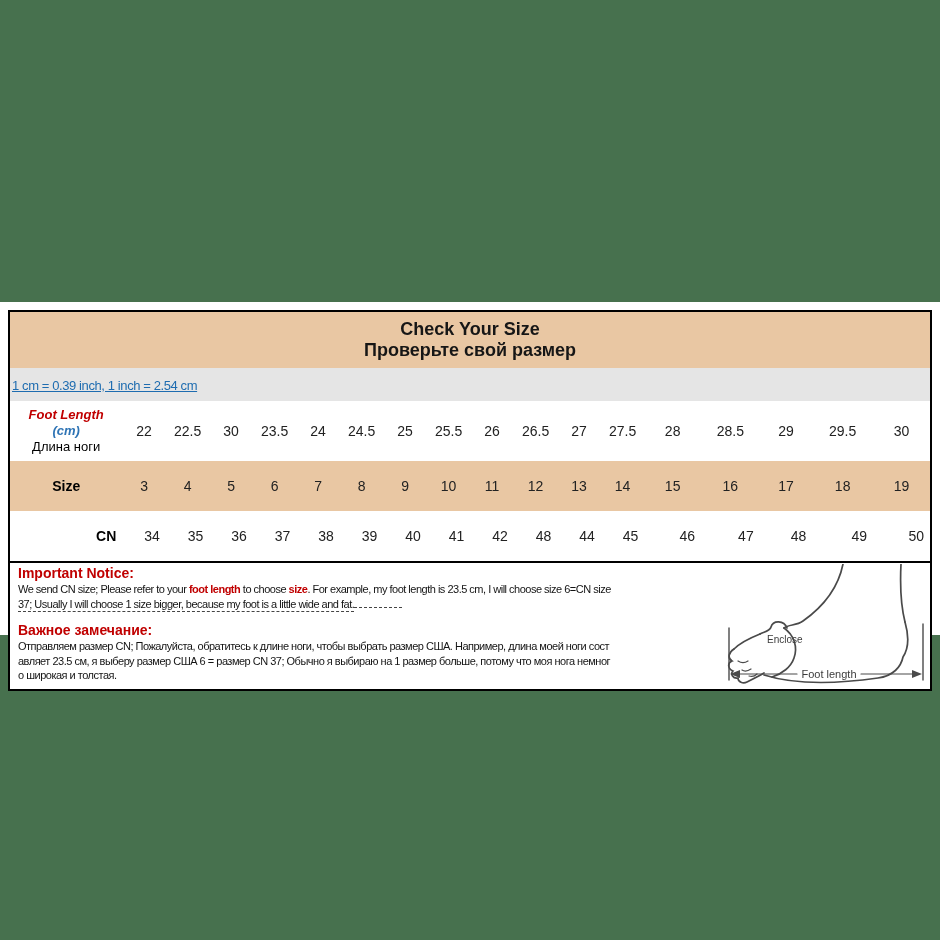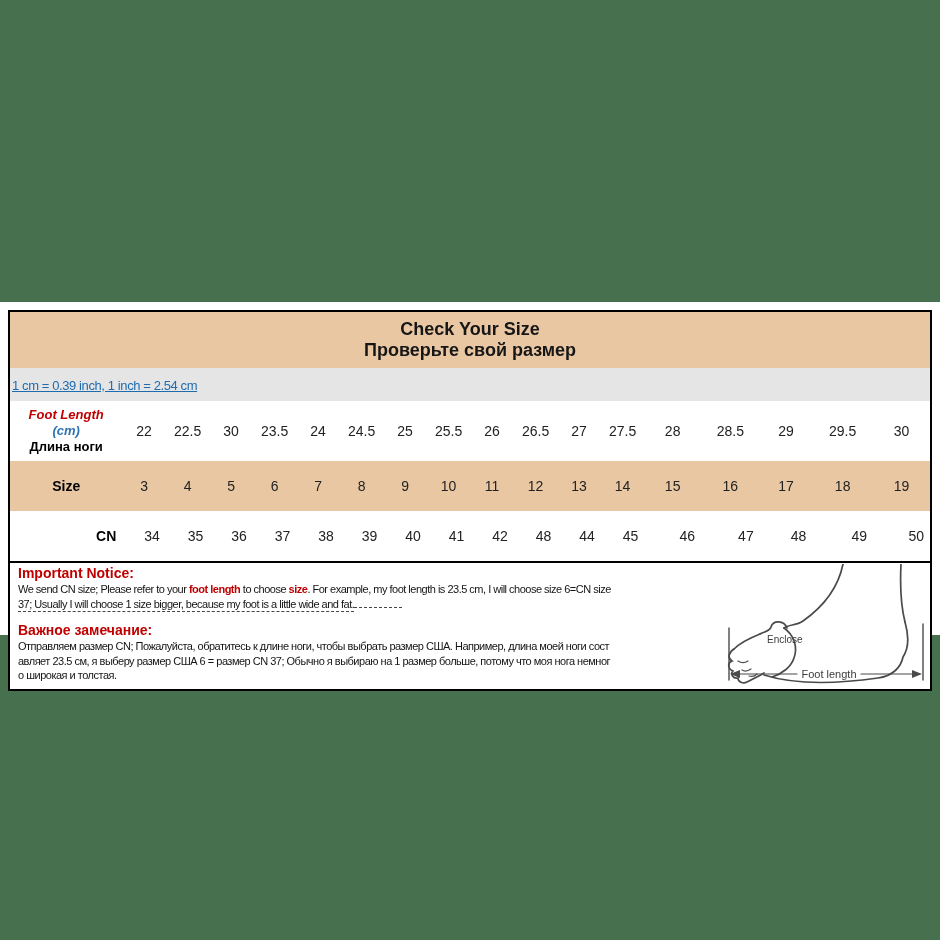--- a/index.html
+++ b/index.html
@@ -25,21 +25,21 @@
   .conv-row td{height:21px;vertical-align:middle;padding-left:2px;background:#e5e5e5;}
   .conv-link{
     color:#1e6cb0;text-decoration:underline;font-size:13px;letter-spacing:-0.4px;
     cursor:pointer;
   }
   .foot-row td{height:42px;text-align:center;vertical-align:middle;background:#fff;
     font-size:14px;color:#222;}
   .label-cell .en{font-weight:bold;font-size:13px;line-height:16px;font-style:italic;}
   .label-cell .red{color:#c00000;}
   .label-cell .blue{color:#2e74b5;}
-  .label-cell .ru{font-weight:bold;font-size:13px;line-height:16px;color:#000;}
+  .label-cell .ru{font-weight:normal;font-size:13px;line-height:16px;color:#000;}
   .size-row td{background:#e9c7a3;height:38px;text-align:center;vertical-align:middle;
     font-size:14px;color:#222;}
   .cn-row td{background:#fff;height:38px;text-align:right;vertical-align:middle;
     font-size:14px;color:#222;}
   .row-label{font-weight:bold;font-size:14px;color:#000;}
   .notice-row td{
     border-top:2px solid #000;background:#fff;height:124px;
     vertical-align:top;text-align:left;padding:2px 0 0 8px;position:relative;
   }
   .notice-h{color:#c00000;font-weight:bold;font-size:14px;line-height:17px;}

